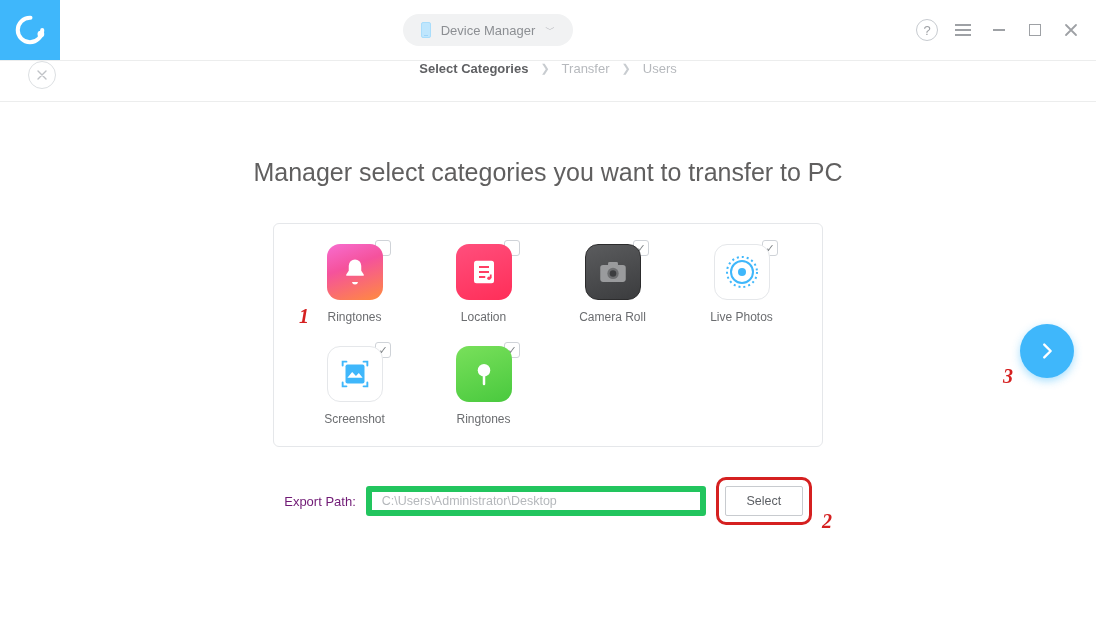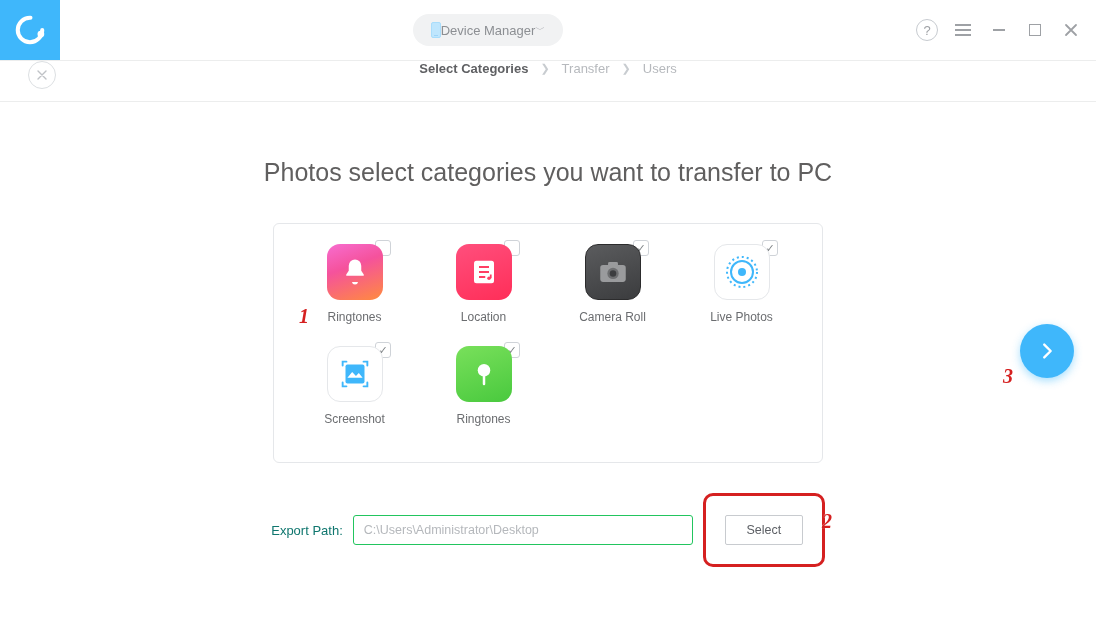--- a/index.html
+++ b/index.html
@@ -1,58 +1,58 @@
 <!DOCTYPE html>
 <html><head>
 <meta charset="utf-8">
 <style>
   * { box-sizing: border-box; margin: 0; padding: 0; }
   html, body { width: 1096px; height: 636px; font-family: -apple-system, BlinkMacSystemFont, "Segoe UI", Arial, sans-serif; background: #fff; color: #333; }
   .title-bar { height: 60px; display: flex; align-items: center; padding: 0 14px 0 0; background: #fff; position: relative; }
   .app-logo { width: 60px; height: 60px; background: #3fb7fb; display: flex; align-items: center; justify-content: center; border-radius: 0; }
   .app-logo svg { width: 34px; height: 34px; }
-  .device-pill { margin: 0 auto; height: 32px; padding: 0 18px; border-radius: 16px; background: #f1f2f3; display: flex; align-items: center; color: #8c8f93; font-size: 13px; cursor: pointer; }
+  .device-pill { margin: 0 auto; height: 32px; padding: 0 18px; border-radius: 16px; background: #f1f2f3; display: flex; align-items: center; gap: 10px; color: #8c8f93; font-size: 13px; cursor: pointer; }
   .device-pill .phone-ic { width: 10px; height: 16px; background: #bfe6fd; border-radius: 2px; border: 1px solid #a9ddfb; position: relative; }
   .device-pill .phone-ic::after { content:''; position:absolute; bottom:1px; left:50%; transform:translateX(-50%); width:4px; height:1px; background:#9fd4f8; }
   .device-pill .chev { color:#b6b9bd; font-size:10px; }
   .win-controls { display:flex; align-items:center; gap:14px; }
   .ic-btn { width:22px; height:22px; display:flex; align-items:center; justify-content:center; cursor:pointer; color:#9aa0a6; }
   .help-btn { width:22px; height:22px; border:1.5px solid #c7cbd0; border-radius:50%; display:flex; align-items:center; justify-content:center; font-size:13px; color:#9ea1a5; cursor:pointer; }
   .hamburger { display:flex; flex-direction:column; gap:3px; }
   .hamburger span { width:16px; height:2px; background:#9ea1a5; }
   .min-ic { width:12px; height:2px; background:#9ea1a5; }
   .max-ic { width:12px; height:12px; border:1.5px solid #9ea1a5; }
   .close-ic svg { width:14px; height:14px; }
   .breadcrumb-row { height: 42px; border-top:1px solid #eceded; border-bottom:1px solid #eceded; display:flex; position:relative; }
   .back-circle { width:28px; height:28px; border:1px solid #dcdfe2; border-radius:50%; display:flex; align-items:center; justify-content:center; margin-left:28px; color:#bfc2c6; cursor:pointer; }
   .crumbs { position:absolute; left:50%; transform:translateX(-50%); display:flex; align-items:center; gap:12px; font-size:13px; }
   .crumb { color:#b6b9bd; }
   .crumb.active { color:#5f6063; font-weight:600; }
   .crumb-sep { color:#c8ccd0; font-size:11px; }
   .page-title { text-align:center; font-size:25px; font-weight:400; color:#605f5f; margin-top:56px; }
-  .cat-panel { width: 550px; margin: 36px auto 0; border:1px solid #e5e7ea; border-radius:6px; padding: 20px 24px 24px; }
+  .cat-panel { width: 550px; margin: 36px auto 0; border:1px solid #e5e7ea; border-radius:6px; padding: 20px 24px 8px; }
   .cat-grid { display:grid; grid-template-columns: repeat(4, 1fr); gap: 10px 16px; }
   .cat-cell { position:relative; text-align:center; padding-bottom:12px; }
   .cat-icon { width:56px; height:56px; border-radius:13px; margin:0 auto 10px; display:flex; align-items:center; justify-content:center; position:relative; }
   .cat-label { font-size:12px; color:#6b6d70; }
   .chk { position:absolute; top:-4px; right:20px; width:16px; height:16px; border:1px solid #cfd3d8; border-radius:3px; background:#fff; display:flex; align-items:center; justify-content:center; cursor:pointer; }
   .chk.checked::after { content:'✓'; font-size:11px; color:#7f8386; }
   .ic-ringtones { background: linear-gradient(160deg,#f76dd0 0%, #f5529c 40%, #ff8b3e 100%); }
   .ic-playlists { background: linear-gradient(160deg,#ff4f7d,#ff2e58); }
   .ic-homevideo { background: linear-gradient(160deg,#ffb23e,#ff8a1e); }
   .ic-photovideo { background: linear-gradient(160deg,#3fb7fb,#2f9ff0); }
   .ic-camroll { background: linear-gradient(160deg,#5b5c5e,#3b3c3e); border:1px solid #2c2c2d; }
   .ic-live { background: #fff; border:1px solid #e5e7ea; }
   .ic-screenshot { background:#fff; border:1px solid #e5e7ea; }
   .ic-location { background: linear-gradient(160deg,#79e05b,#49c93e); }
   .export-row { display:flex; align-items:center; justify-content:center; gap:10px; margin-top:30px; }
-  .export-label { font-size:13px; color:#0f766e; }
-  .path-input { width:340px; height:30px; border:1px solid #22c55e; border-radius:3px; padding:0 10px; font-size:12.5px; color:#b5b8bc; background:#fff; }
+  .export-label { font-size:13px; color:#701a75; }
+  .path-input { width:340px; height:30px; border:6px solid #22c55e; border-radius:3px; padding:0 10px; font-size:12.5px; color:#b5b8bc; background:#fff; }
   .select-btn { width:78px; height:30px; border:1px solid #c8cbcf; background:#fff; border-radius:2px; font-size:12.5px; color:#5d6065; cursor:pointer; }
-  .select-highlight { border:3px solid #d52020; border-radius:10px; padding:19px; display:inline-flex; }
+  .select-highlight { border:3px solid #d52020; border-radius:10px; padding:6px; display:inline-flex; }
   .next-fab { position:absolute; right:22px; top:324px; width:54px; height:54px; border-radius:50%; background:#3fb7fb; box-shadow:0 3px 8px rgba(63,183,251,.45); display:flex; align-items:center; justify-content:center; cursor:pointer; }
   .annot { position:absolute; font-family: Georgia, 'Times New Roman', serif; font-size:20px; font-weight:700; color:#d52020; font-style:italic; text-shadow: 0 0 1px #fff; }
   .ann1 { left: 299px; top: 305px; }
   .ann2 { left: 822px; top: 510px; }
   .ann3 { left: 1003px; top: 365px; }
 </style>
 </head>
 <body>
 
 <div class="title-bar">
@@ -100,21 +100,21 @@
   </div>
   <div class="crumbs">
     <span class="crumb active">Select Categories</span>
     <span class="crumb-sep">❯</span>
     <span class="crumb">Transfer</span>
     <span class="crumb-sep">❯</span>
     <span class="crumb">Users</span>
   </div>
 </div>
 
-<h1 class="page-title">Photos select categories you want to transfer to PC</h1>
+<h1 class="page-title">Manager select categories you want to transfer to PC</h1>
 
 <div class="cat-panel">
   <div class="cat-grid">
 
     <div class="cat-cell">
       <div class="chk"></div>
       <div class="cat-icon ic-ringtones">
         <svg width="30" height="30" viewBox="0 0 24 24">
             <path fill="#fff" d="M12 2a5 5 0 0 0-5 5v4l-2 3v1h14v-1l-2-3V7a5 5 0 0 0-5-5zm0 20a2.5 2.5 0 0 0 2.45-2h-4.9A2.5 2.5 0 0 0 12 22z"></path>
           </svg>

